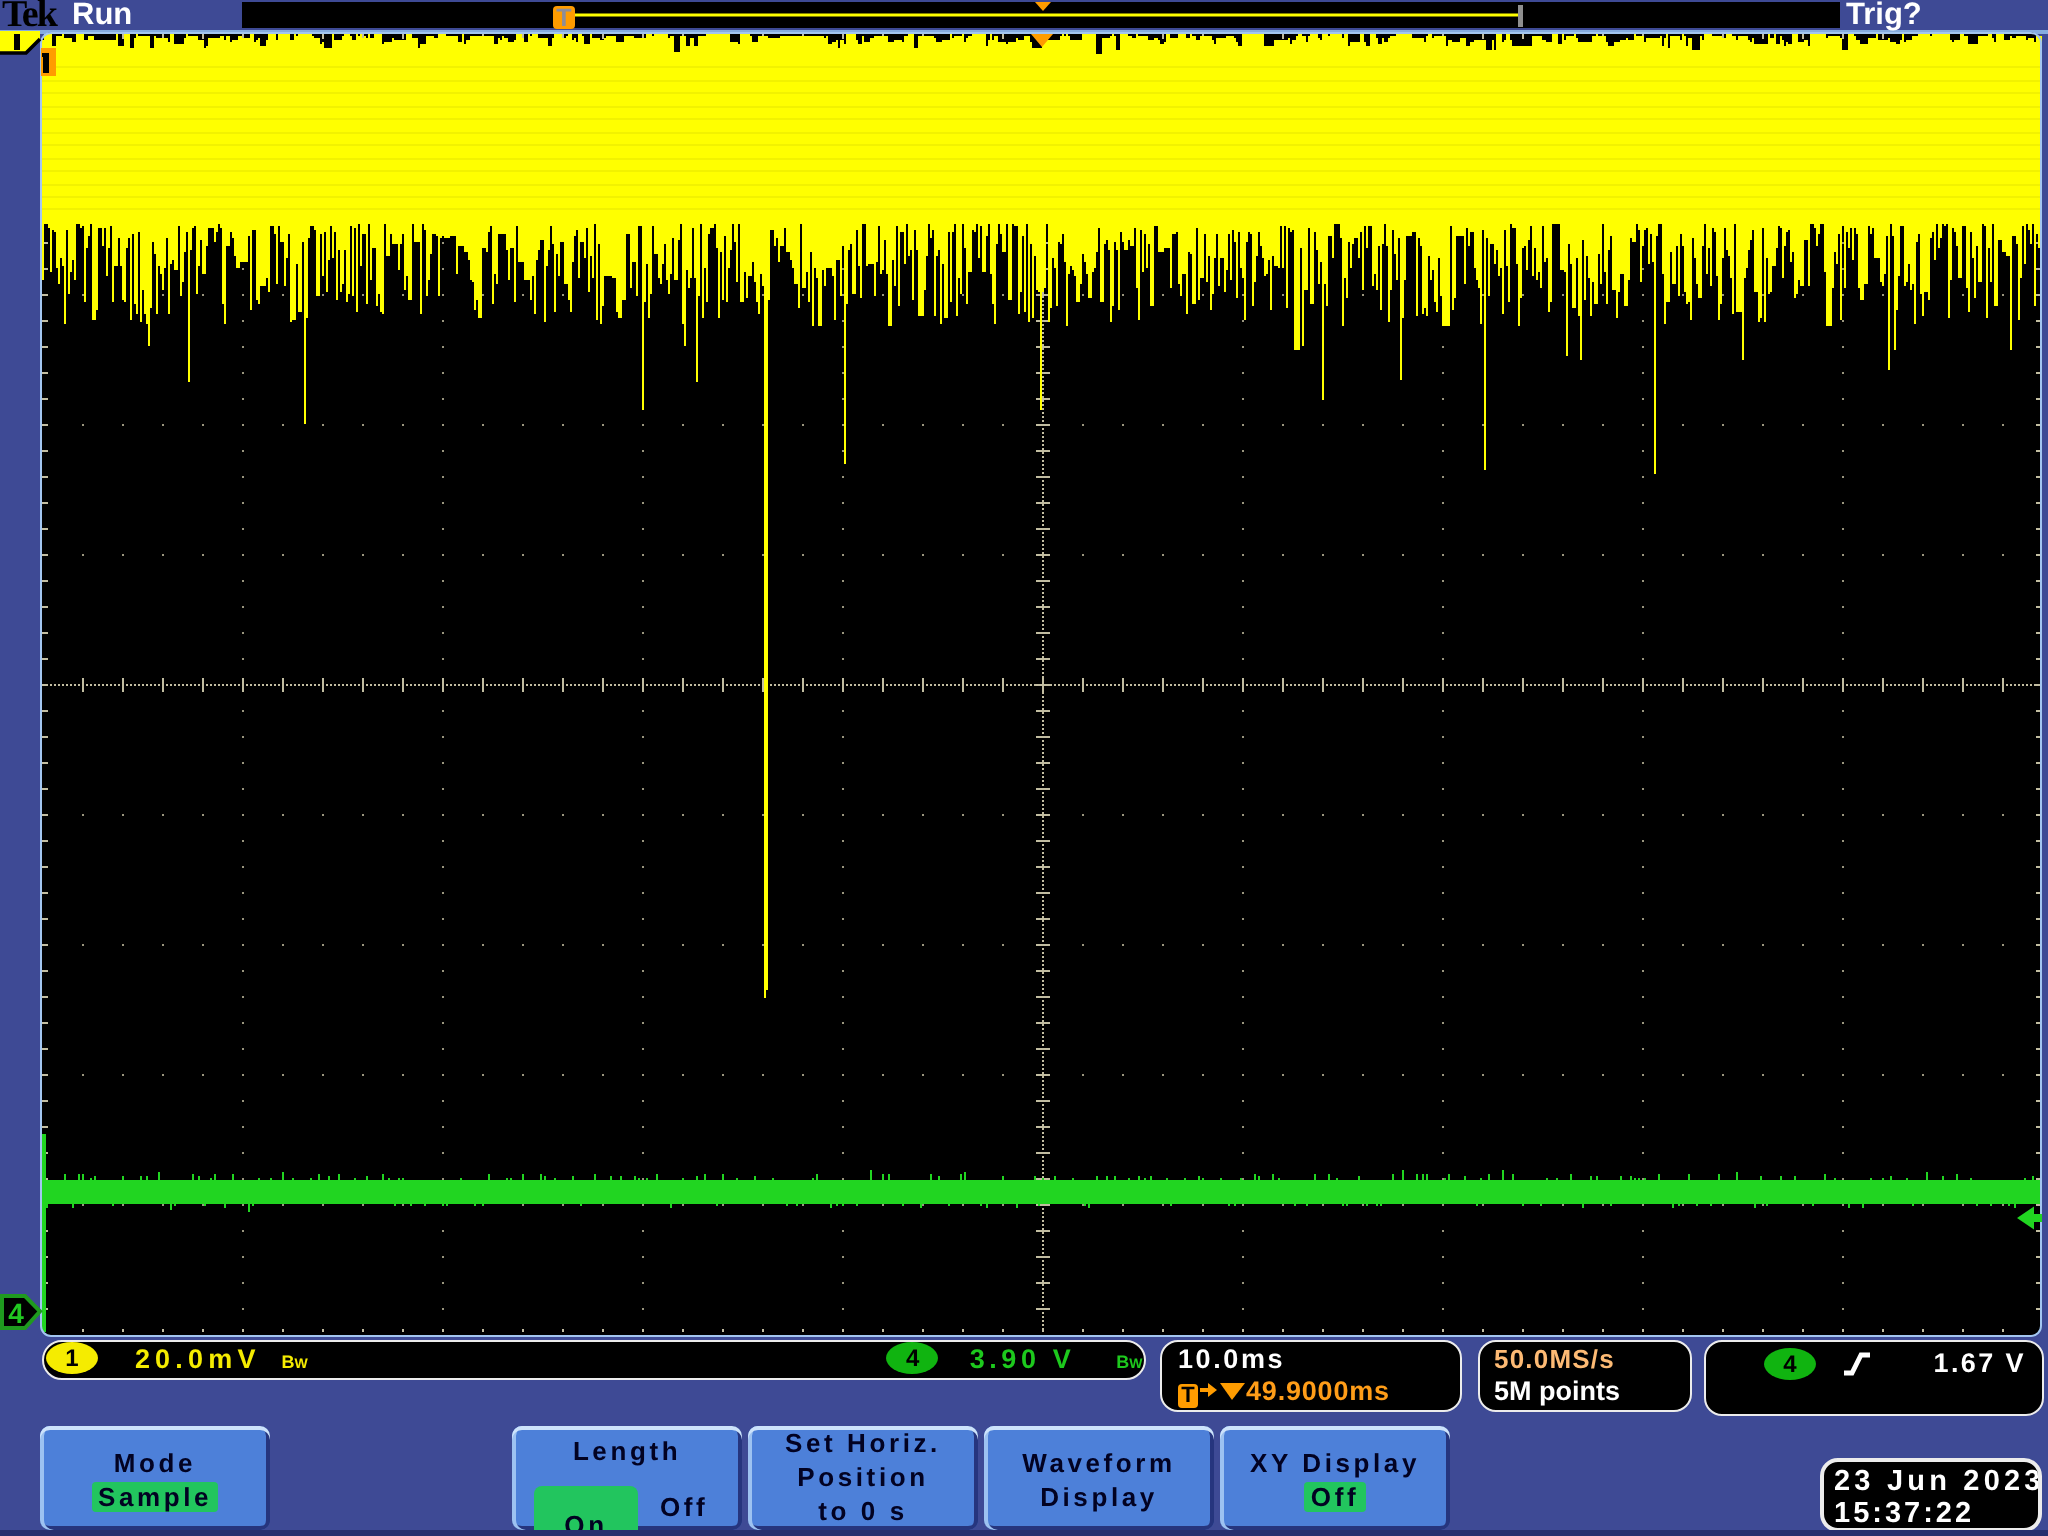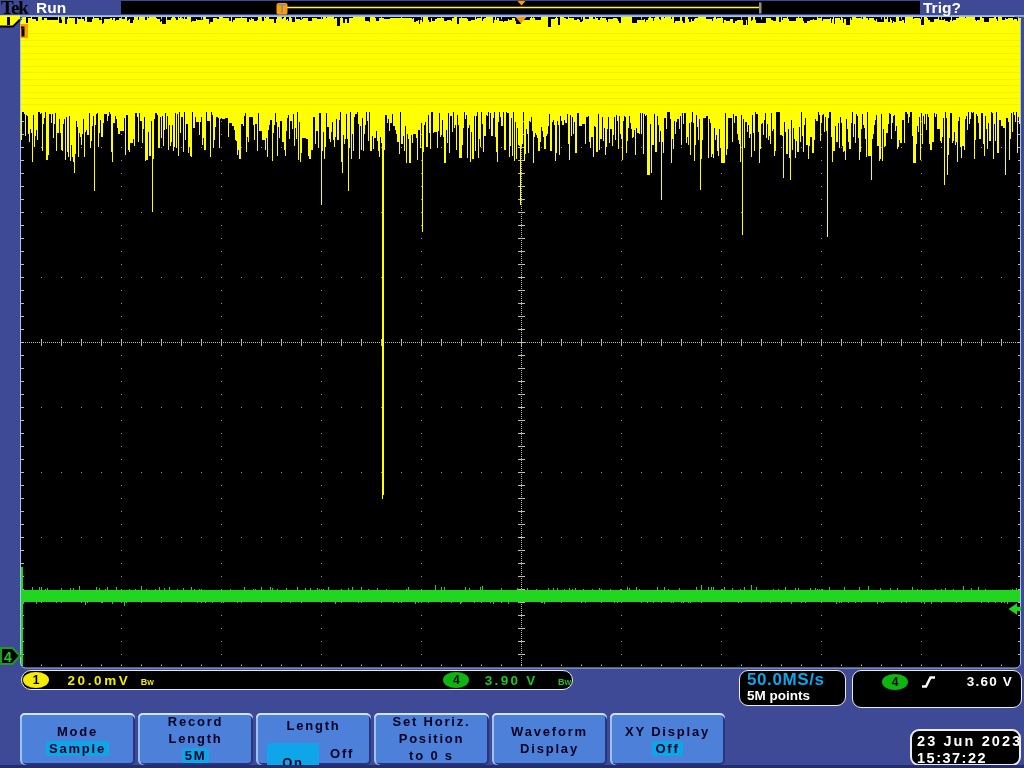--- a/index.html
+++ b/index.html
@@ -4,21 +4,21 @@
 #scr{position:relative;width:1024px;height:768px;background:#3e4a95;
   font-family:"Liberation Sans",sans-serif;overflow:hidden}
 .abs{position:absolute}
 .b{font-weight:bold}
 .box{position:absolute;background:#000;border:1.5px solid #ececec;box-sizing:border-box}
 .el{display:inline-block;width:26px;height:16px;border-radius:50%;color:#000;
   font-size:12px;font-weight:bold;text-align:center;line-height:16px}
 .btn{position:absolute;top:713px;width:115px;height:52px;background:#4d80d9;border-radius:5px;
   box-shadow:inset 0 2px 0 #cde3fb,inset 2px 0 0 #9dc2f1,inset 0 -2px 0 #26357e,inset -2px 0 0 #26357e;
   color:#020222;font-weight:bold;font-size:13px;letter-spacing:1.8px;text-align:center;line-height:17px}
-.hl{background:#0ea5e9;border-radius:2px;padding:0 3px}
+.hl{background:#22c55e;border-radius:2px;padding:0 3px}
 </style></head><body>
 <div id="scr">
 
 <div class="abs" style="left:0;top:15px;width:1024px;height:2px;background:#86ace0"></div>
 <div class="abs" style="left:121px;top:1px;width:799px;height:13px;background:#000"></div>
 <div class="abs b" style="left:1px;top:-3px;color:#000;font-family:'Liberation Serif',serif;font-size:19px;letter-spacing:-1px">Tek</div>
 <div class="abs b" style="left:36px;top:-1px;color:#fff;font-size:15.5px">Run</div>
 <div class="abs b" style="left:923px;top:-1px;color:#fff;font-size:15.5px">Trig?</div>
 
 <svg width="1024" height="768" style="position:absolute;left:0;top:0" font-family="Liberation Sans,sans-serif">
@@ -77,39 +77,44 @@
 
 <div class="box" style="left:21px;top:670px;width:552px;height:20px;border-radius:10px;line-height:18px;white-space:nowrap">
   <span class="el" style="background:#f5ec00;margin-left:1px;vertical-align:1px">1</span>
   <span class="b" style="color:#f5ec00;font-size:13.5px;letter-spacing:2.6px;margin-left:14px">20.0mV</span>
   <span class="b" style="color:#f5ec00;font-size:9px;margin-left:6px">B<span style="font-size:7px">W</span></span>
   <span class="el" style="background:#10b410;margin-left:285px;vertical-align:1px">4</span>
   <span class="b" style="color:#1dc91d;font-size:13.5px;letter-spacing:2.3px;margin-left:11px">3.90 V</span>
   <span class="b" style="color:#1dc91d;font-size:9px;margin-left:16px">B<span style="font-size:7px">W</span></span>
 </div>
 
+<div class="box" style="left:580px;top:670px;width:151px;height:36px;border-radius:9px;padding:1px 0 0 8px">
+  <div class="b" style="color:#fff;font-size:13.5px;letter-spacing:1.3px;line-height:16px">10.0ms</div>
+  <div class="b" style="color:#ff9d18;font-size:13.5px;line-height:15px;white-space:nowrap"><span style="display:inline-block;background:#ff9c00;color:#000;width:10px;height:12px;border-radius:2px;text-align:center;font-size:11px;line-height:12px;vertical-align:-1px">T</span><span style="letter-spacing:0.4px"><svg width="24" height="11" style="vertical-align:-0.5px">
+            <path d="M1 5h6" stroke="#ff9c00" stroke-width="2"></path>
+            <path d="M5 1.5L9.5 5L5 8.5z" fill="#ff9c00"></path>
+            <path d="M11 1.5h12.5L17 10z" fill="#ff9c00"></path>
+          </svg>49.9000ms</span></div>
+</div>
 
 <div class="box" style="left:739px;top:670px;width:107px;height:36px;border-radius:9px;padding:1px 0 0 7px">
-  <div class="b" style="color:#0ea5e9;font-size:17px;letter-spacing:0.6px;line-height:16px">50.0MS/s</div>
+  <div class="b" style="color:#fdba74;font-size:13px;letter-spacing:0.6px;line-height:16px">50.0MS/s</div>
   <div class="b" style="color:#fff;font-size:13.5px;line-height:15px">5M points</div>
 </div>
 
 <div class="box" style="left:852px;top:670px;width:170px;height:38px;border-radius:9px">
   <span class="el" style="background:#10b410;margin-left:29px;margin-top:3px;position:absolute">4</span>
   <svg width="16" height="16" style="position:absolute;left:68px;top:2px">
         <path d="M1 13.5h4l4.5-9H14" stroke="#fff" stroke-width="2.4" fill="none"></path>
       </svg>
-  <span class="b" style="color:#fff;font-size:13.5px;letter-spacing:1.2px;position:absolute;right:8px;top:3px">3.60 V</span>
+  <span class="b" style="color:#fff;font-size:13.5px;letter-spacing:1.2px;position:absolute;right:8px;top:3px">1.67 V</span>
 </div>
 
 <div class="btn" style="left:20px">
       <div style="margin-top:10px">Mode<br><span class="hl">Sample</span></div>
-    </div>
-<div class="btn" style="left:138px">
-      <div style="margin-top:0px">Record<br>Length<br><span class="hl">5M</span></div>
     </div>
 <div class="btn" style="left:256px">
       <div style="margin-top:4px">Length</div>
   <span class="hl" style="position:absolute;left:11px;top:30px;width:32px;height:20px;border-radius:4px;line-height:20px;padding:10px">On</span>
   <span style="position:absolute;left:74px;top:32px">Off</span>
     </div>
 <div class="btn" style="left:374px">
       <div style="margin-top:0px">Set Horiz.<br>Position<br>to 0 s</div>
     </div>
 <div class="btn" style="left:492px">

